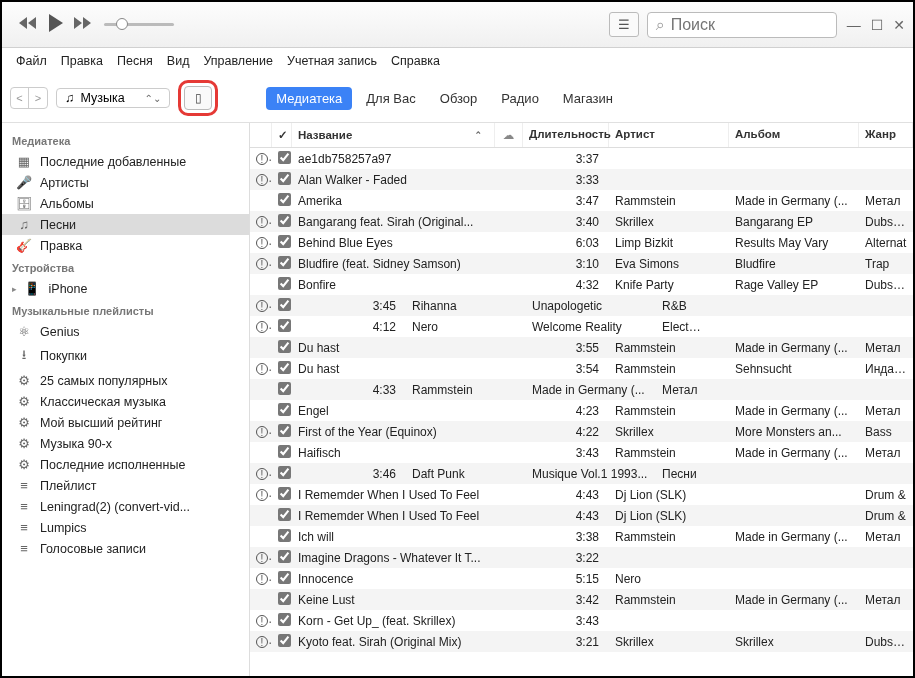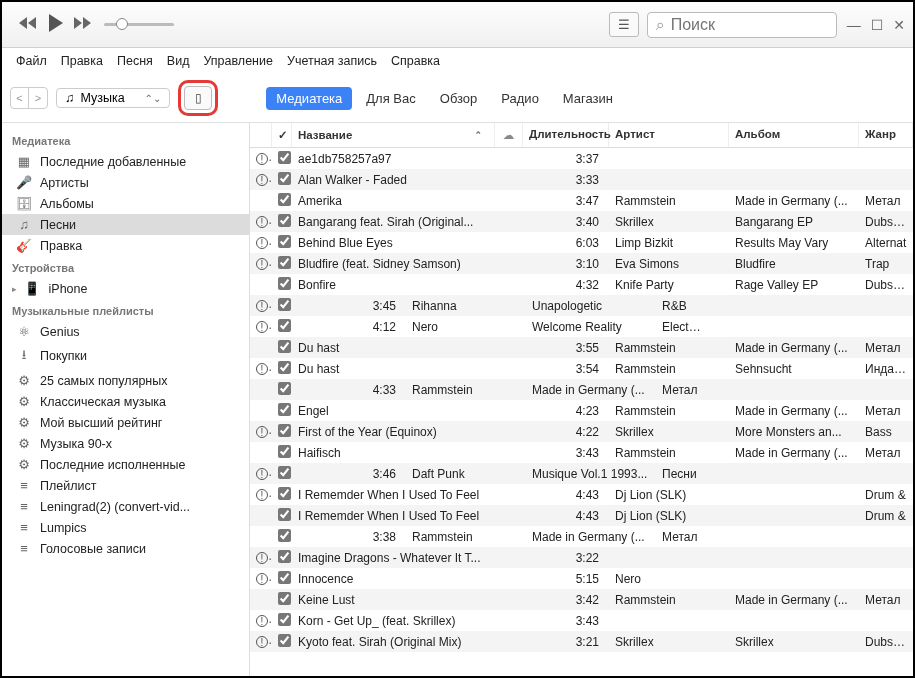--- a/index.html
+++ b/index.html
@@ -399,20 +399,21 @@
           <div class="col-name">I Rememder When I Used To Feel</div>
           <div class="col-cloud"></div>
           <div class="col-dur">4:43</div>
           <div class="col-artist">Dj Lion (SLK)</div>
           <div class="col-album"></div>
           <div class="col-genre">Drum &amp;</div>
         </div>
         <div class="trow">
           <div class="col-ind"></div>
           <div class="col-chk"><input type="checkbox" checked="" style=""></div>
+          <div class="col-name">Ich will</div>
           <div class="col-cloud"></div>
           <div class="col-dur">3:38</div>
           <div class="col-artist">Rammstein</div>
           <div class="col-album">Made in Germany (...</div>
           <div class="col-genre">Метал</div>
         </div>
         <div class="trow">
           <div class="col-ind"><span style="border:1px solid #555;border-radius:50%;display:inline-block;width:12px;height:12px;line-height:11px;font-size:10px;">!</span></div>
           <div class="col-chk"><input type="checkbox" checked="" style=""></div>
           <div class="col-name">Imagine Dragons - Whatever It T...</div>

